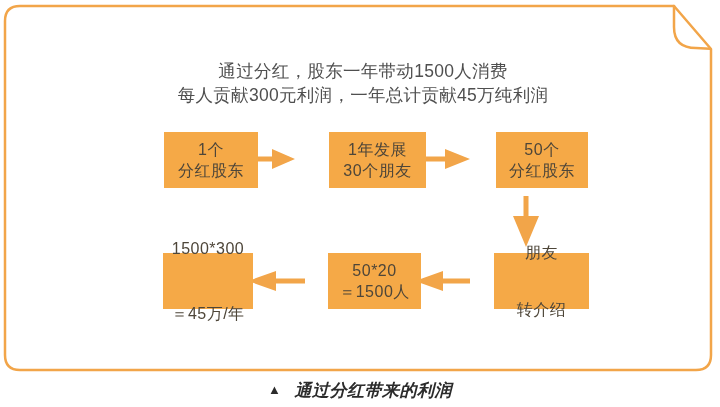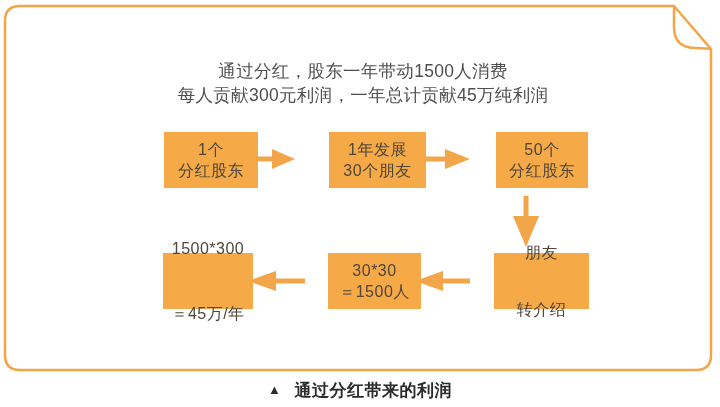--- a/index.html
+++ b/index.html
@@ -20,21 +20,21 @@
   .box{position:absolute;background:var(--box-fill);color:var(--box-text);
        display:flex;flex-direction:column;align-items:center;justify-content:center;
        font-size:16px;line-height:21px;text-align:center;letter-spacing:0.5px;margin-left:16px;}
   .b1{left:148px;top:132px;width:94px;height:56px;}
   .b2{left:313px;top:132px;width:97px;height:56px;}
   .b3{left:480px;top:132px;width:92px;height:56px;}
   .b4{left:478px;top:253px;width:95px;height:56px;gap:36px;}
   .b5{left:312px;top:253px;width:93px;height:56px;}
   .b6{left:147px;top:253px;width:90px;height:56px;gap:44px;}
   .caption{position:absolute;left:0;top:379px;width:720px;text-align:center;
-           font-size:17px;font-weight:600;color:var(--caption-text);letter-spacing:0.5px;}
+           font-size:17px;font-weight:600;color:var(--caption-text);letter-spacing:0.5px;font-style:italic;}
   .caption .marker{font-size:13px;margin-right:13px;position:relative;top:-2px;}
 </style>
 </head>
 <body>
 
 <div class="stage">
 
   <svg class="overlay" viewBox="0 0 720 407" aria-hidden="true">
 
     <path d="M 20 6 L 674 6 L 711 49 L 711 355 Q 711 370 696 370 L 20 370 Q 5 370 5 355 L 5 21 Q 5 6 20 6 Z" fill="none" stroke="var(--accent)" stroke-width="2.5" stroke-linejoin="round"></path>
@@ -67,21 +67,21 @@
   </div>
   <div class="box b3">
     <div>50个</div>
     <div>分红股东</div>
   </div>
   <div class="box b4">
     <div>朋友</div>
     <div>转介绍</div>
   </div>
   <div class="box b5">
-    <div>30*30</div>
+    <div>50*20</div>
     <div>＝1500人</div>
   </div>
   <div class="box b6">
     <div>1500*300</div>
     <div>＝45万/年</div>
   </div>
 
   <div class="caption">
     <span class="marker">▲</span><span>通过分红带来的利润</span>
   </div>

